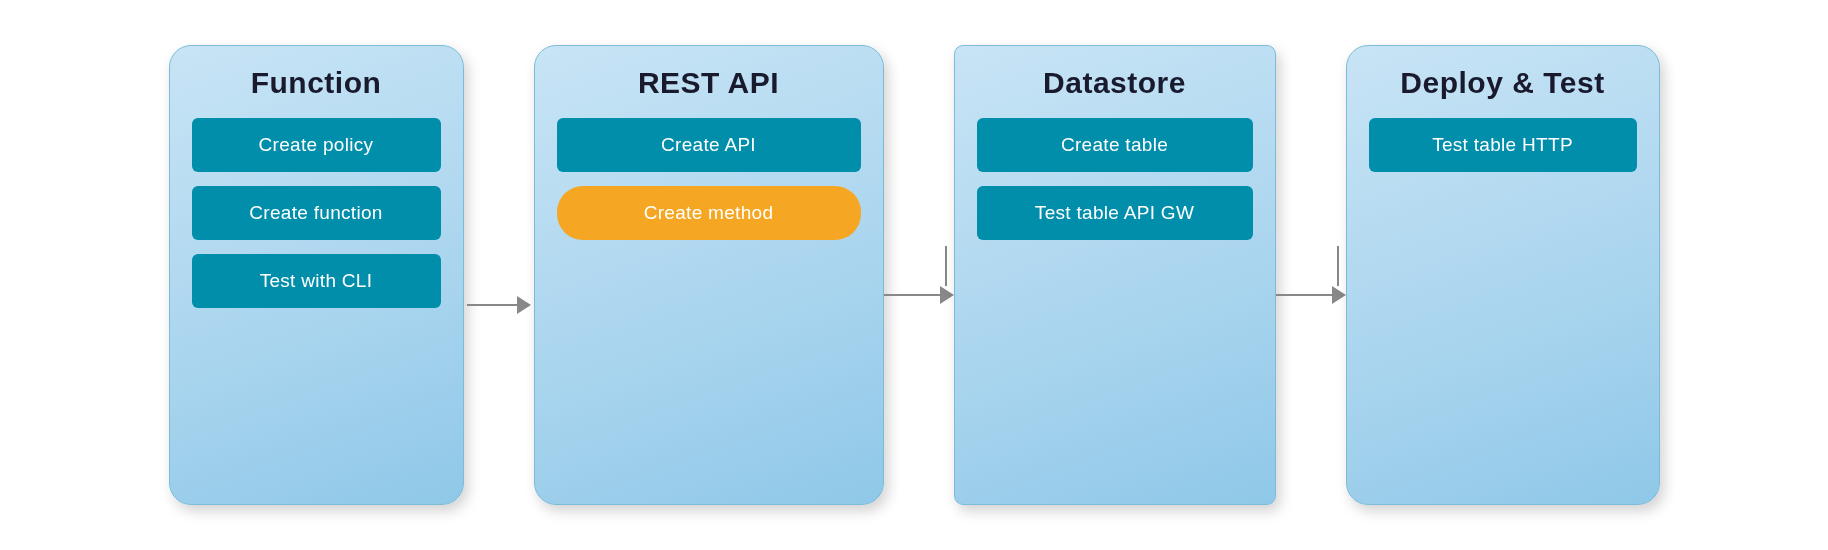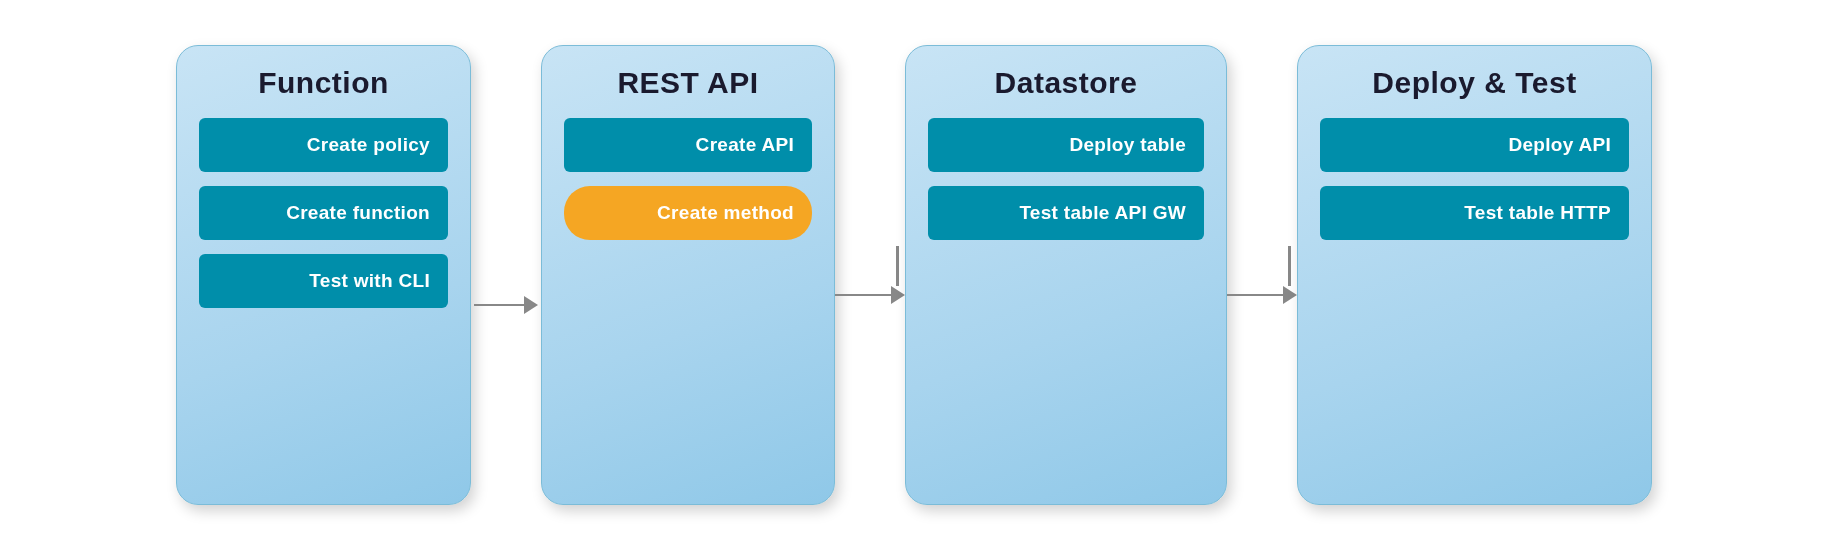--- a/index.html
+++ b/index.html
@@ -53,23 +53,23 @@
       gap: 14px;
       width: 100%;
     }
 
     .item-btn {
       width: 100%;
       padding: 16px 18px;
       border-radius: 6px;
       border: none;
       font-size: 19px;
-      font-weight: 700;
+      font-weight: 400;
       color: #ffffff;
-      text-align: right;
+      text-align: center;
       cursor: pointer;
       letter-spacing: 0.3px;
     }
 
     .item-btn-teal {
       background-color: #008eaa;
     }
 
     .item-btn-orange {
       background-color: #f5a623;
@@ -101,23 +101,23 @@
     .arrow-head {
       width: 0;
       height: 0;
       border-top: 9px solid transparent;
       border-bottom: 9px solid transparent;
       border-left: 14px solid #888;
     }
 
     
     .panel-function { width: 295px; }
-    .panel-rest { width: 294px; }
-    .panel-datastore { width: 322px; }
-    .panel-deploy { width: 355px; }
+    .panel-rest { width: 350px; }
+    .panel-datastore { width: 322px; border-radius: 9px; }
+    .panel-deploy { width: 314px; }
   </style>
 </head>
 <body>
 
 <div class="diagram">
 
   <div class="panel panel-blue panel-function">
     <div class="panel-title">Function</div>
     <div class="panel-items">
       <button class="item-btn item-btn-teal">Create policy</button>
@@ -148,36 +148,35 @@
       <div style="display:flex;align-items:center;width:100%;">
         <div style="flex:1;height:2.5px;background:#888;"></div>
         <div class="arrow-head"></div>
       </div>
     </div>
   </div>
 
   <div class="panel panel-blue panel-datastore">
     <div class="panel-title">Datastore</div>
     <div class="panel-items">
-      <button class="item-btn item-btn-teal">Deploy table</button>
+      <button class="item-btn item-btn-teal">Create table</button>
       <button class="item-btn item-btn-teal">Test table API GW</button>
     </div>
   </div>
 
   <div class="arrow-container" style="flex-direction:column;align-items:flex-start;width:70px;margin-top:0;">
     <div style="display:flex;flex-direction:column;align-items:center;width:70px;">
       <div style="width:2.5px;height:40px;background:#888;margin-left:55px;"></div>
       <div style="display:flex;align-items:center;width:100%;">
         <div style="flex:1;height:2.5px;background:#888;"></div>
         <div class="arrow-head"></div>
       </div>
     </div>
   </div>
 
   <div class="panel panel-blue panel-deploy">
     <div class="panel-title">Deploy &amp; Test</div>
     <div class="panel-items">
-      <button class="item-btn item-btn-teal">Deploy API</button>
       <button class="item-btn item-btn-teal">Test table HTTP</button>
     </div>
   </div>
 
 </div>
 
 </body></html>

